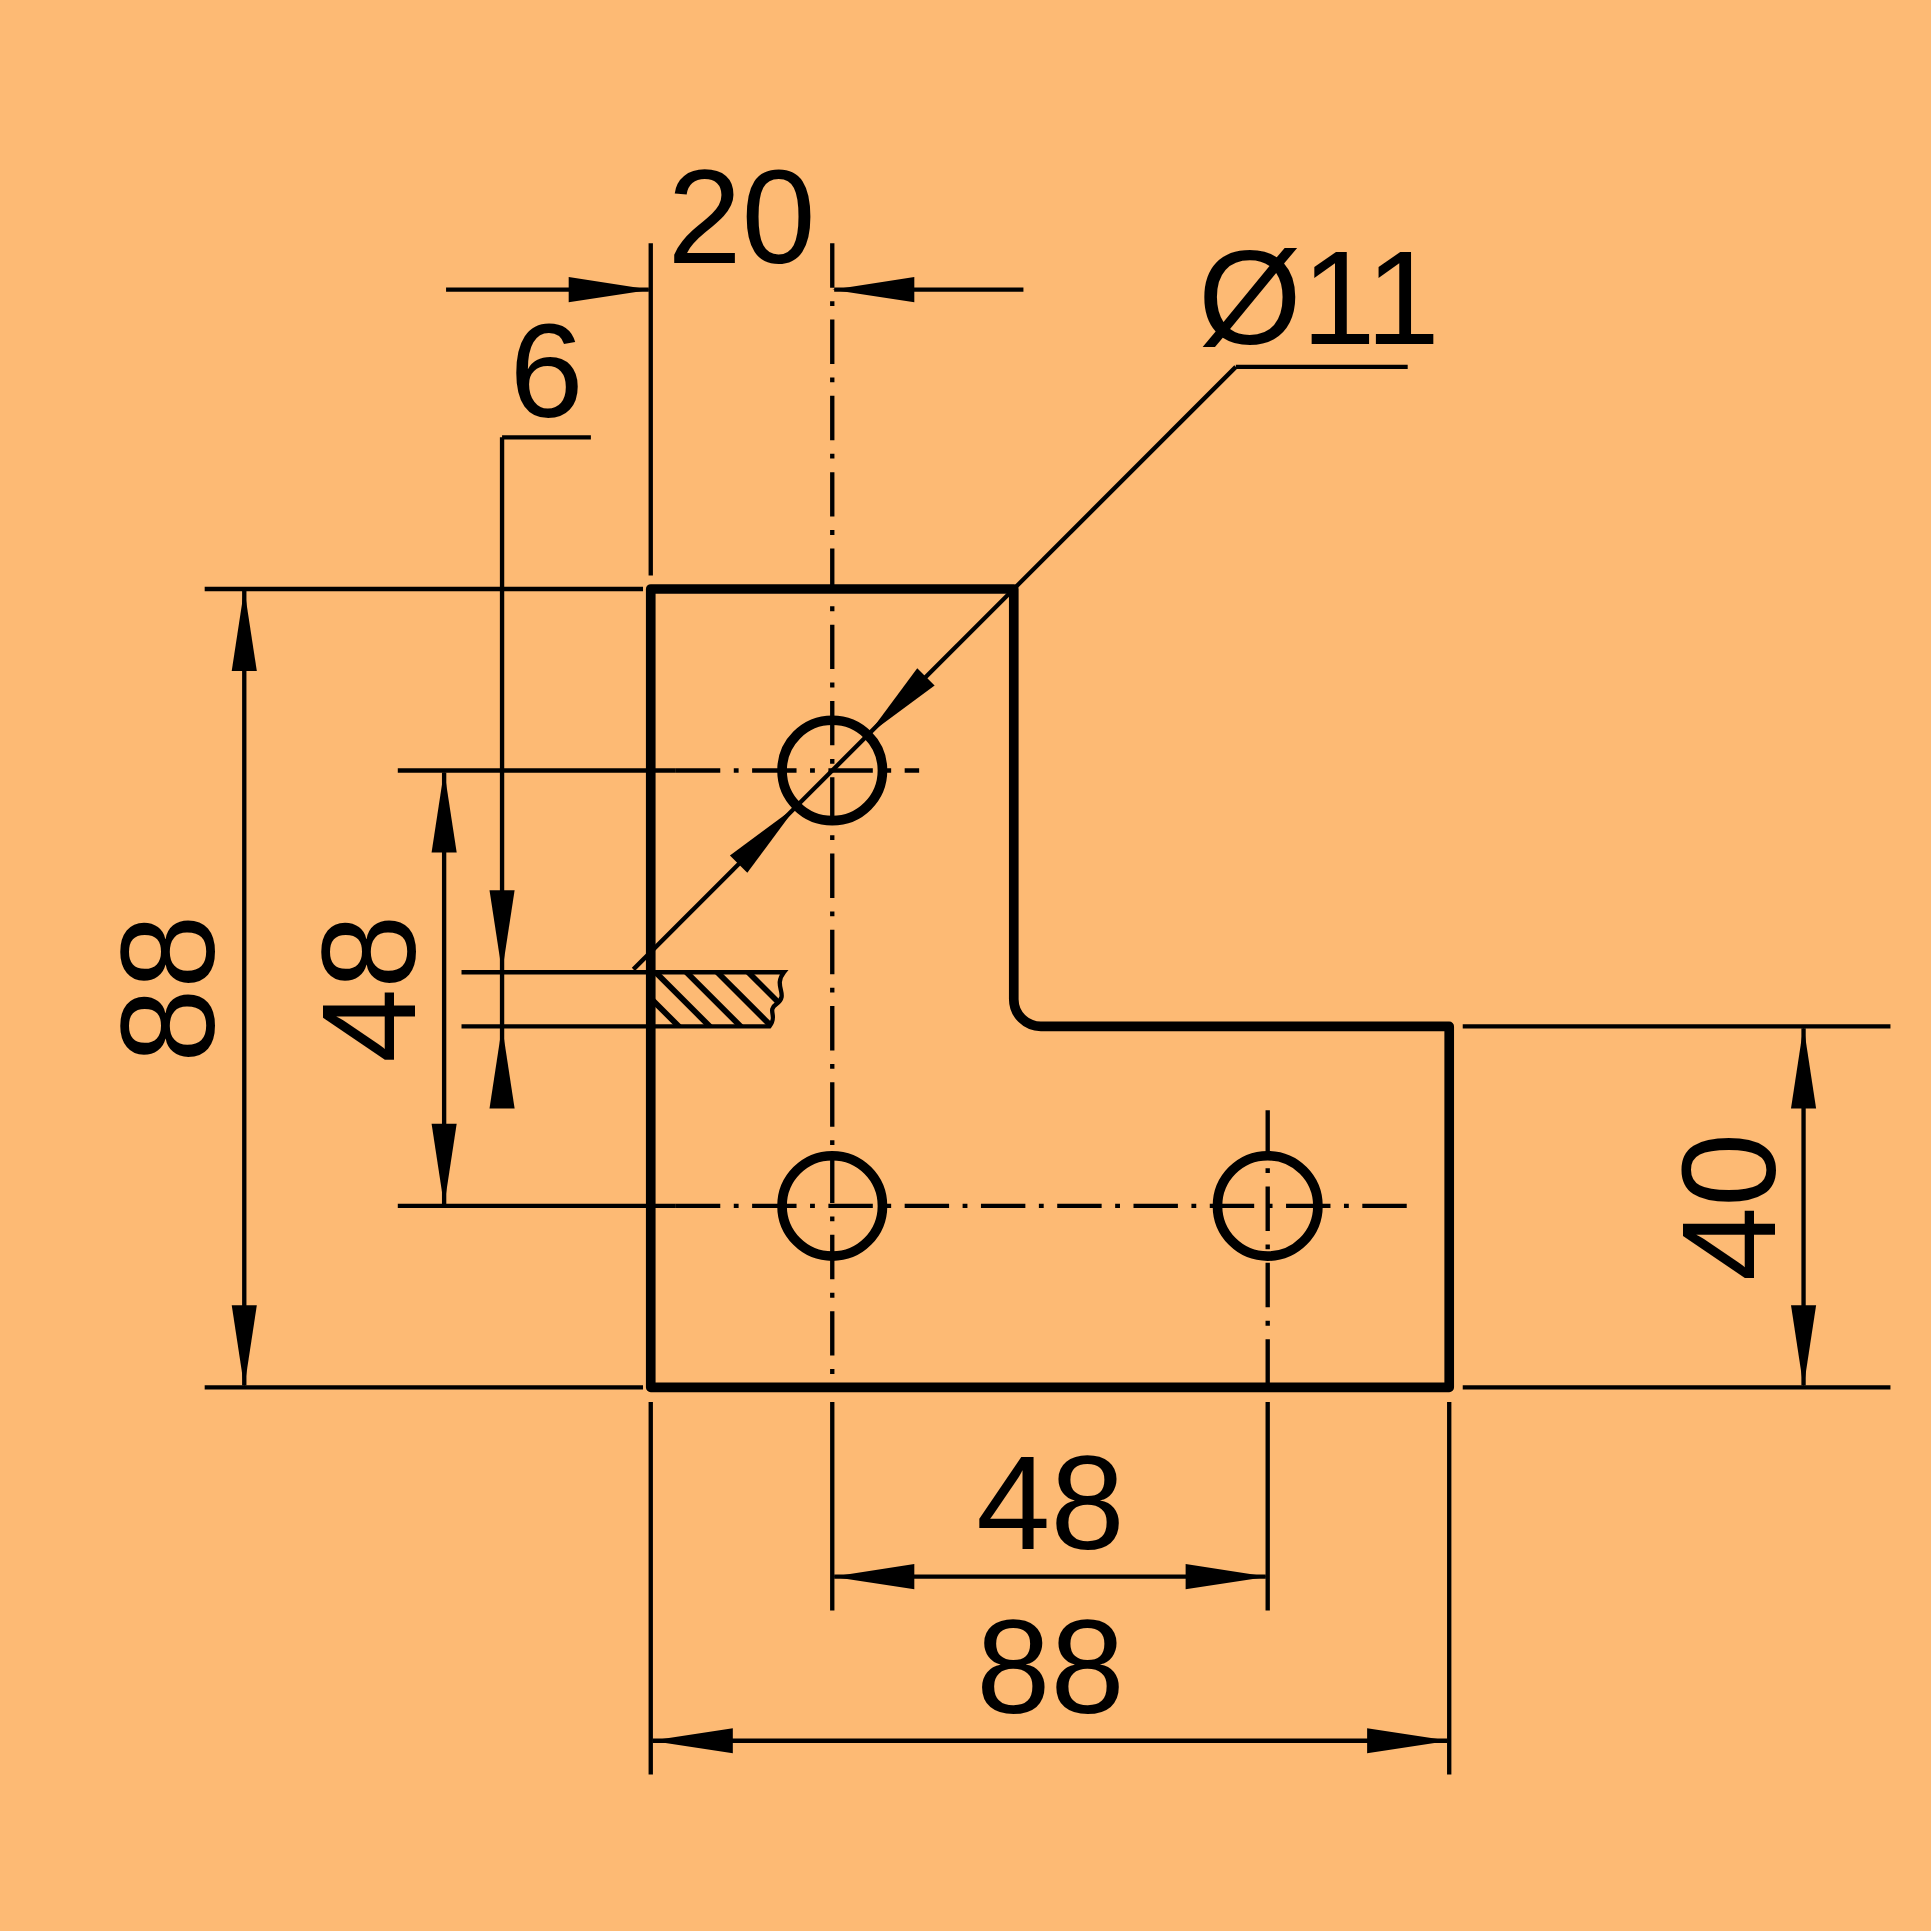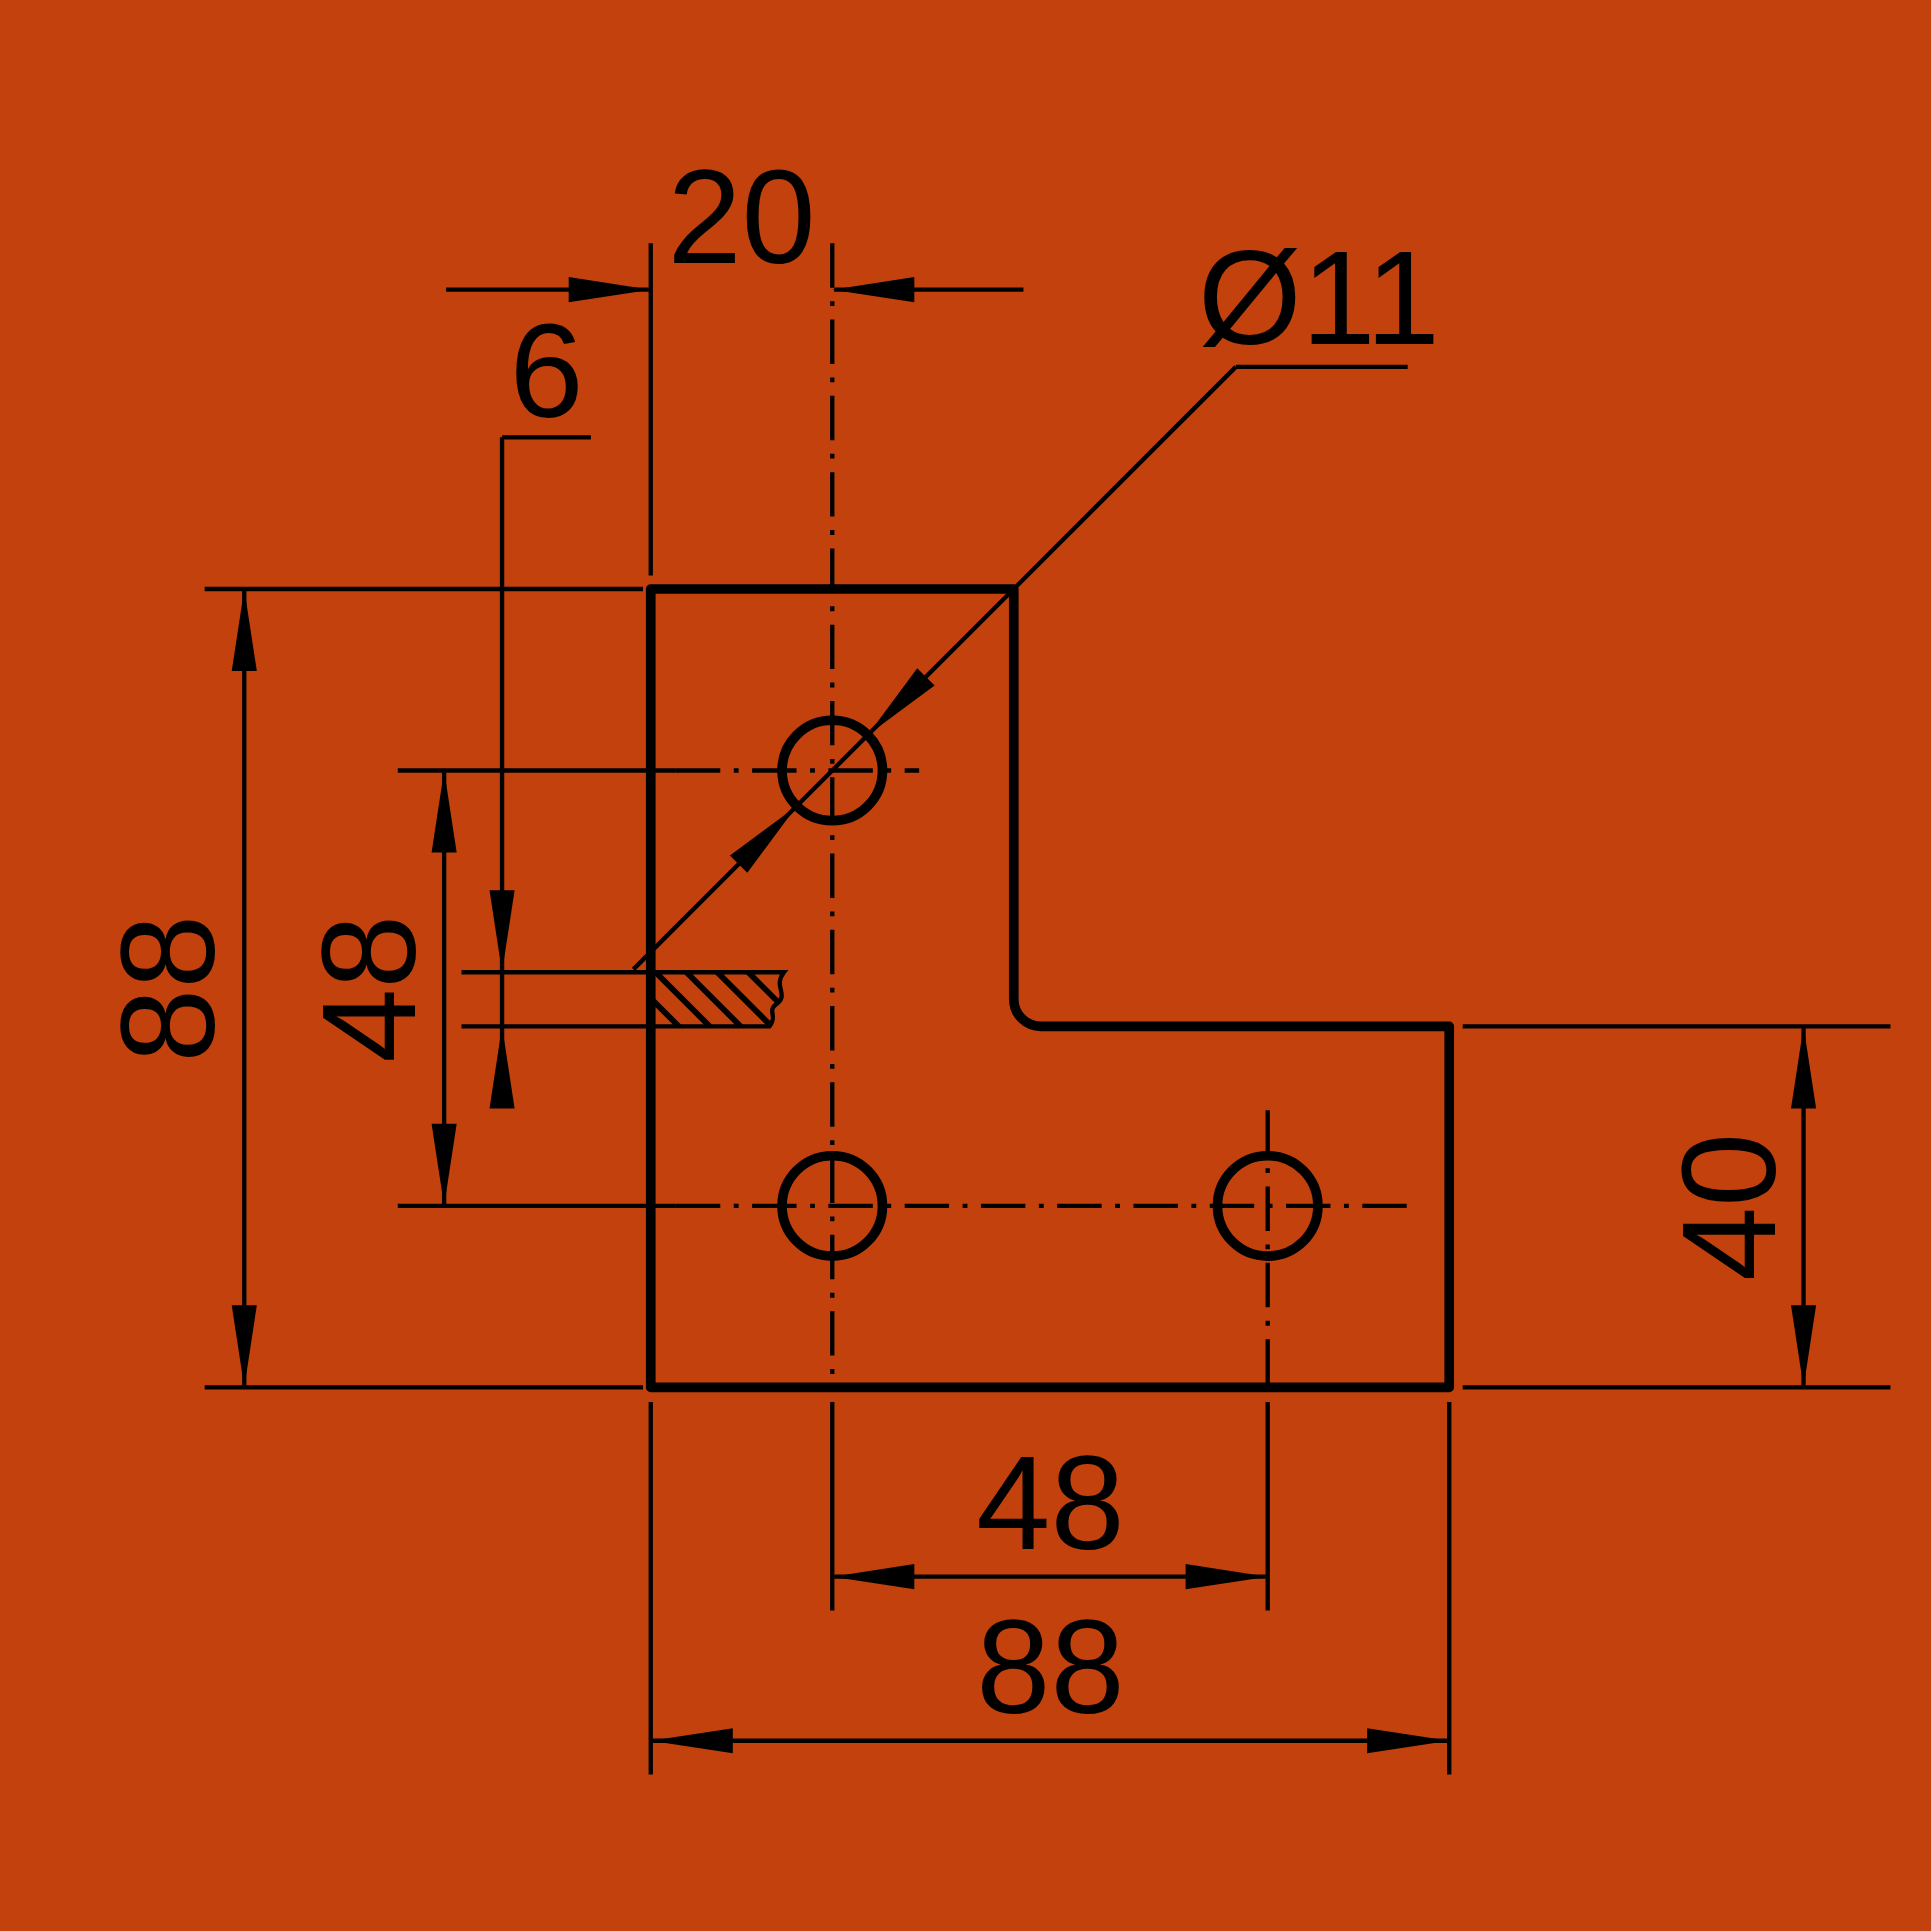--- a/index.html
+++ b/index.html
@@ -6,21 +6,21 @@
     margin: 0;
     padding: 0;
     background: #ffffff;
     width: 1931px;
     height: 1931px;
     font-family: "Liberation Sans", sans-serif;
   }
   .sheet {
     width: 1931px;
     height: 1931px;
-    background: #c2410c;
+    background: #fdba74;
     position: relative;
   }
   svg { display: block; }
   .thick {
     fill: none;
     stroke: #000000;
     stroke-width: 10;
     stroke-linecap: round;
     stroke-linejoin: round;
   }

